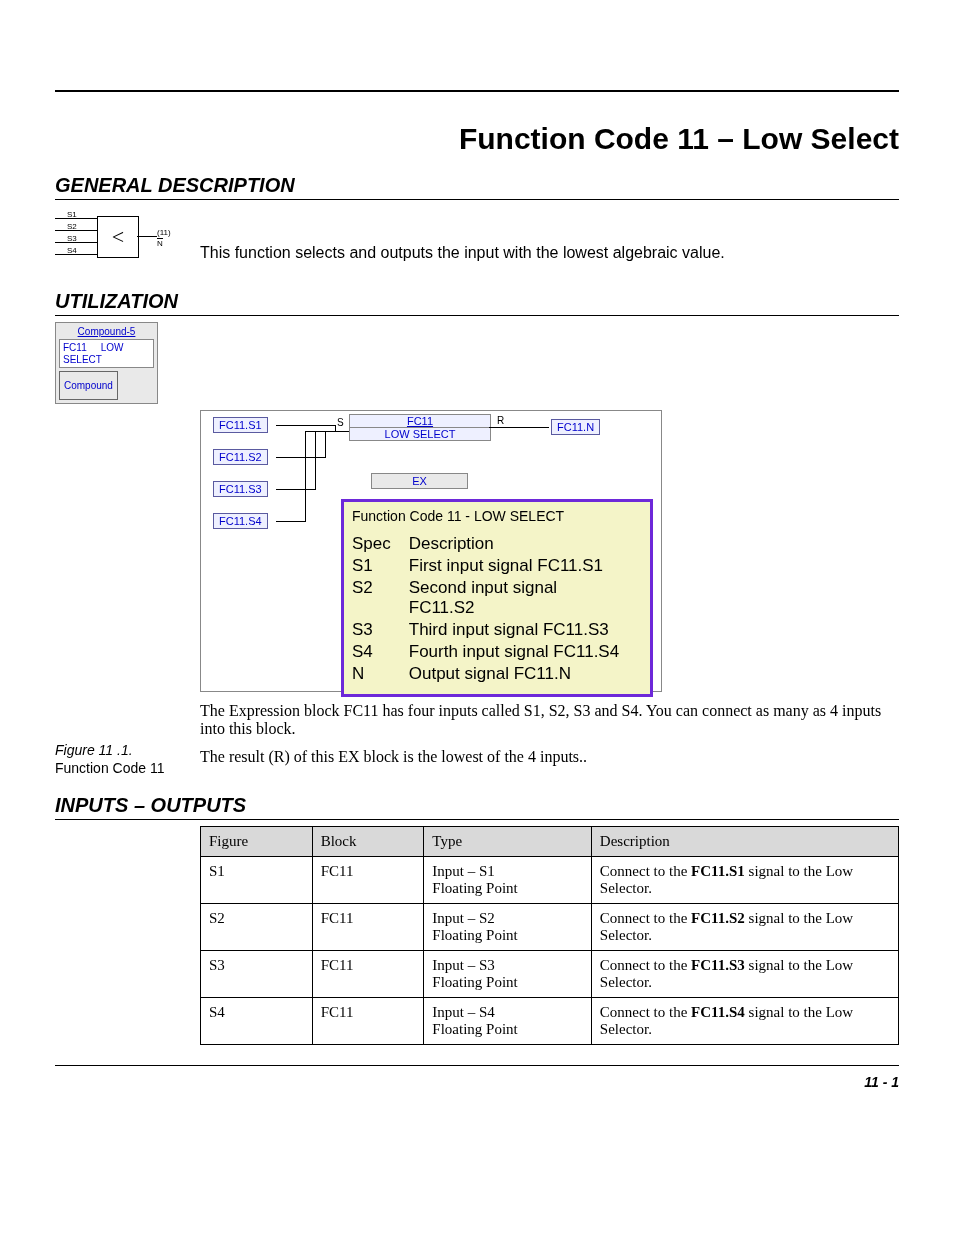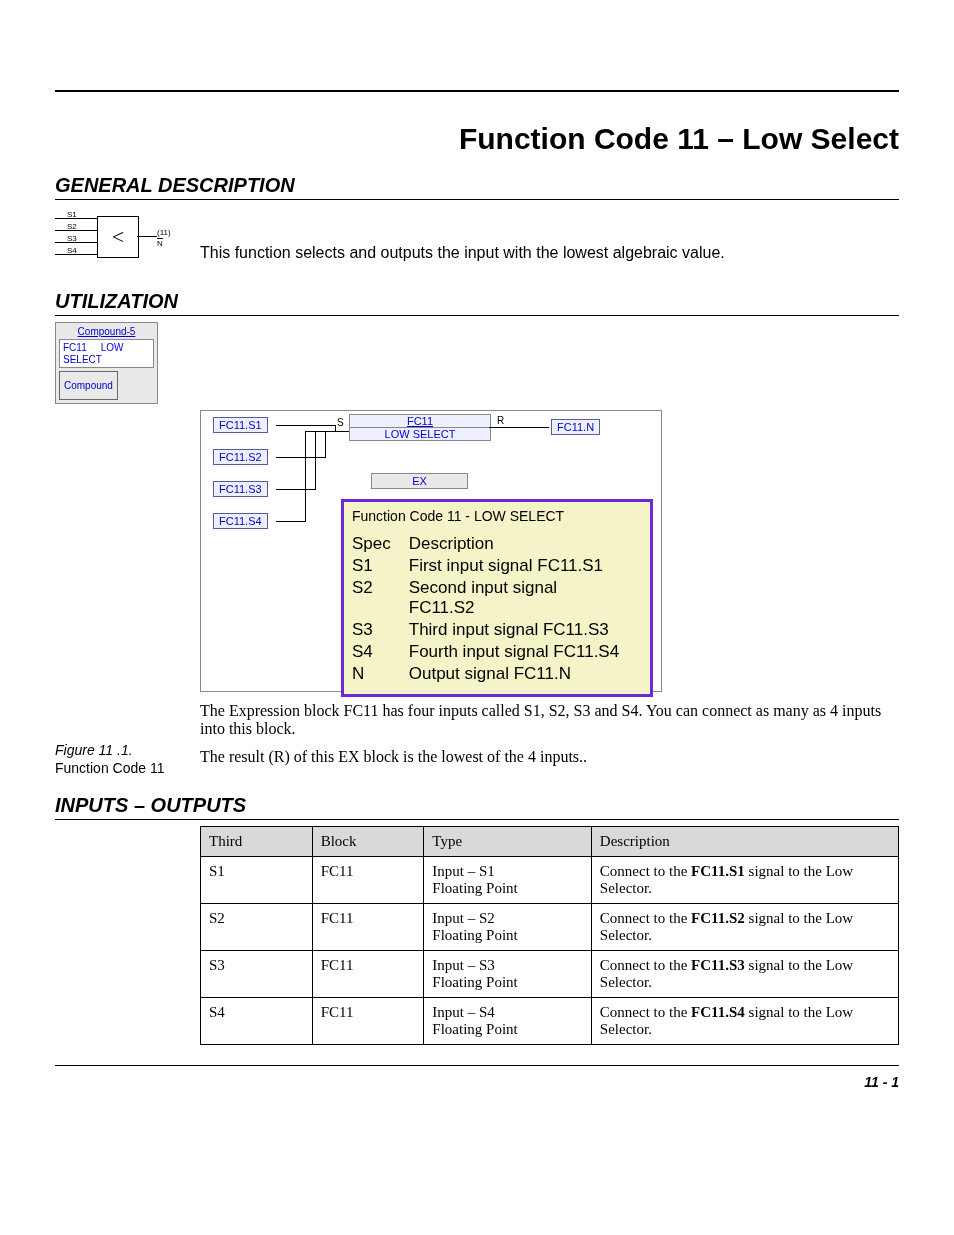--- a/index.html
+++ b/index.html
@@ -203,21 +203,21 @@
   </div>
 </div>
 
 <h2 class="section">INPUTS – OUTPUTS</h2>
 <div class="two-col">
   <div class="left-col"></div>
   <div class="right-col">
     <table class="io">
       <tbody>
           <tr>
-        <th style="width:16%">Third</th>
+        <th style="width:16%">Figure</th>
         <th style="width:16%">Block</th>
         <th style="width:24%">Type</th>
         <th>Description</th>
       </tr>
       <tr>
         <td>S1</td>
         <td>FC11</td>
         <td style="white-space:pre-line">Input – S1
 Floating Point</td>
         <td><span>Connect to the </span><b>FC11.S1</b><span> signal to the Low Selector.</span></td>

